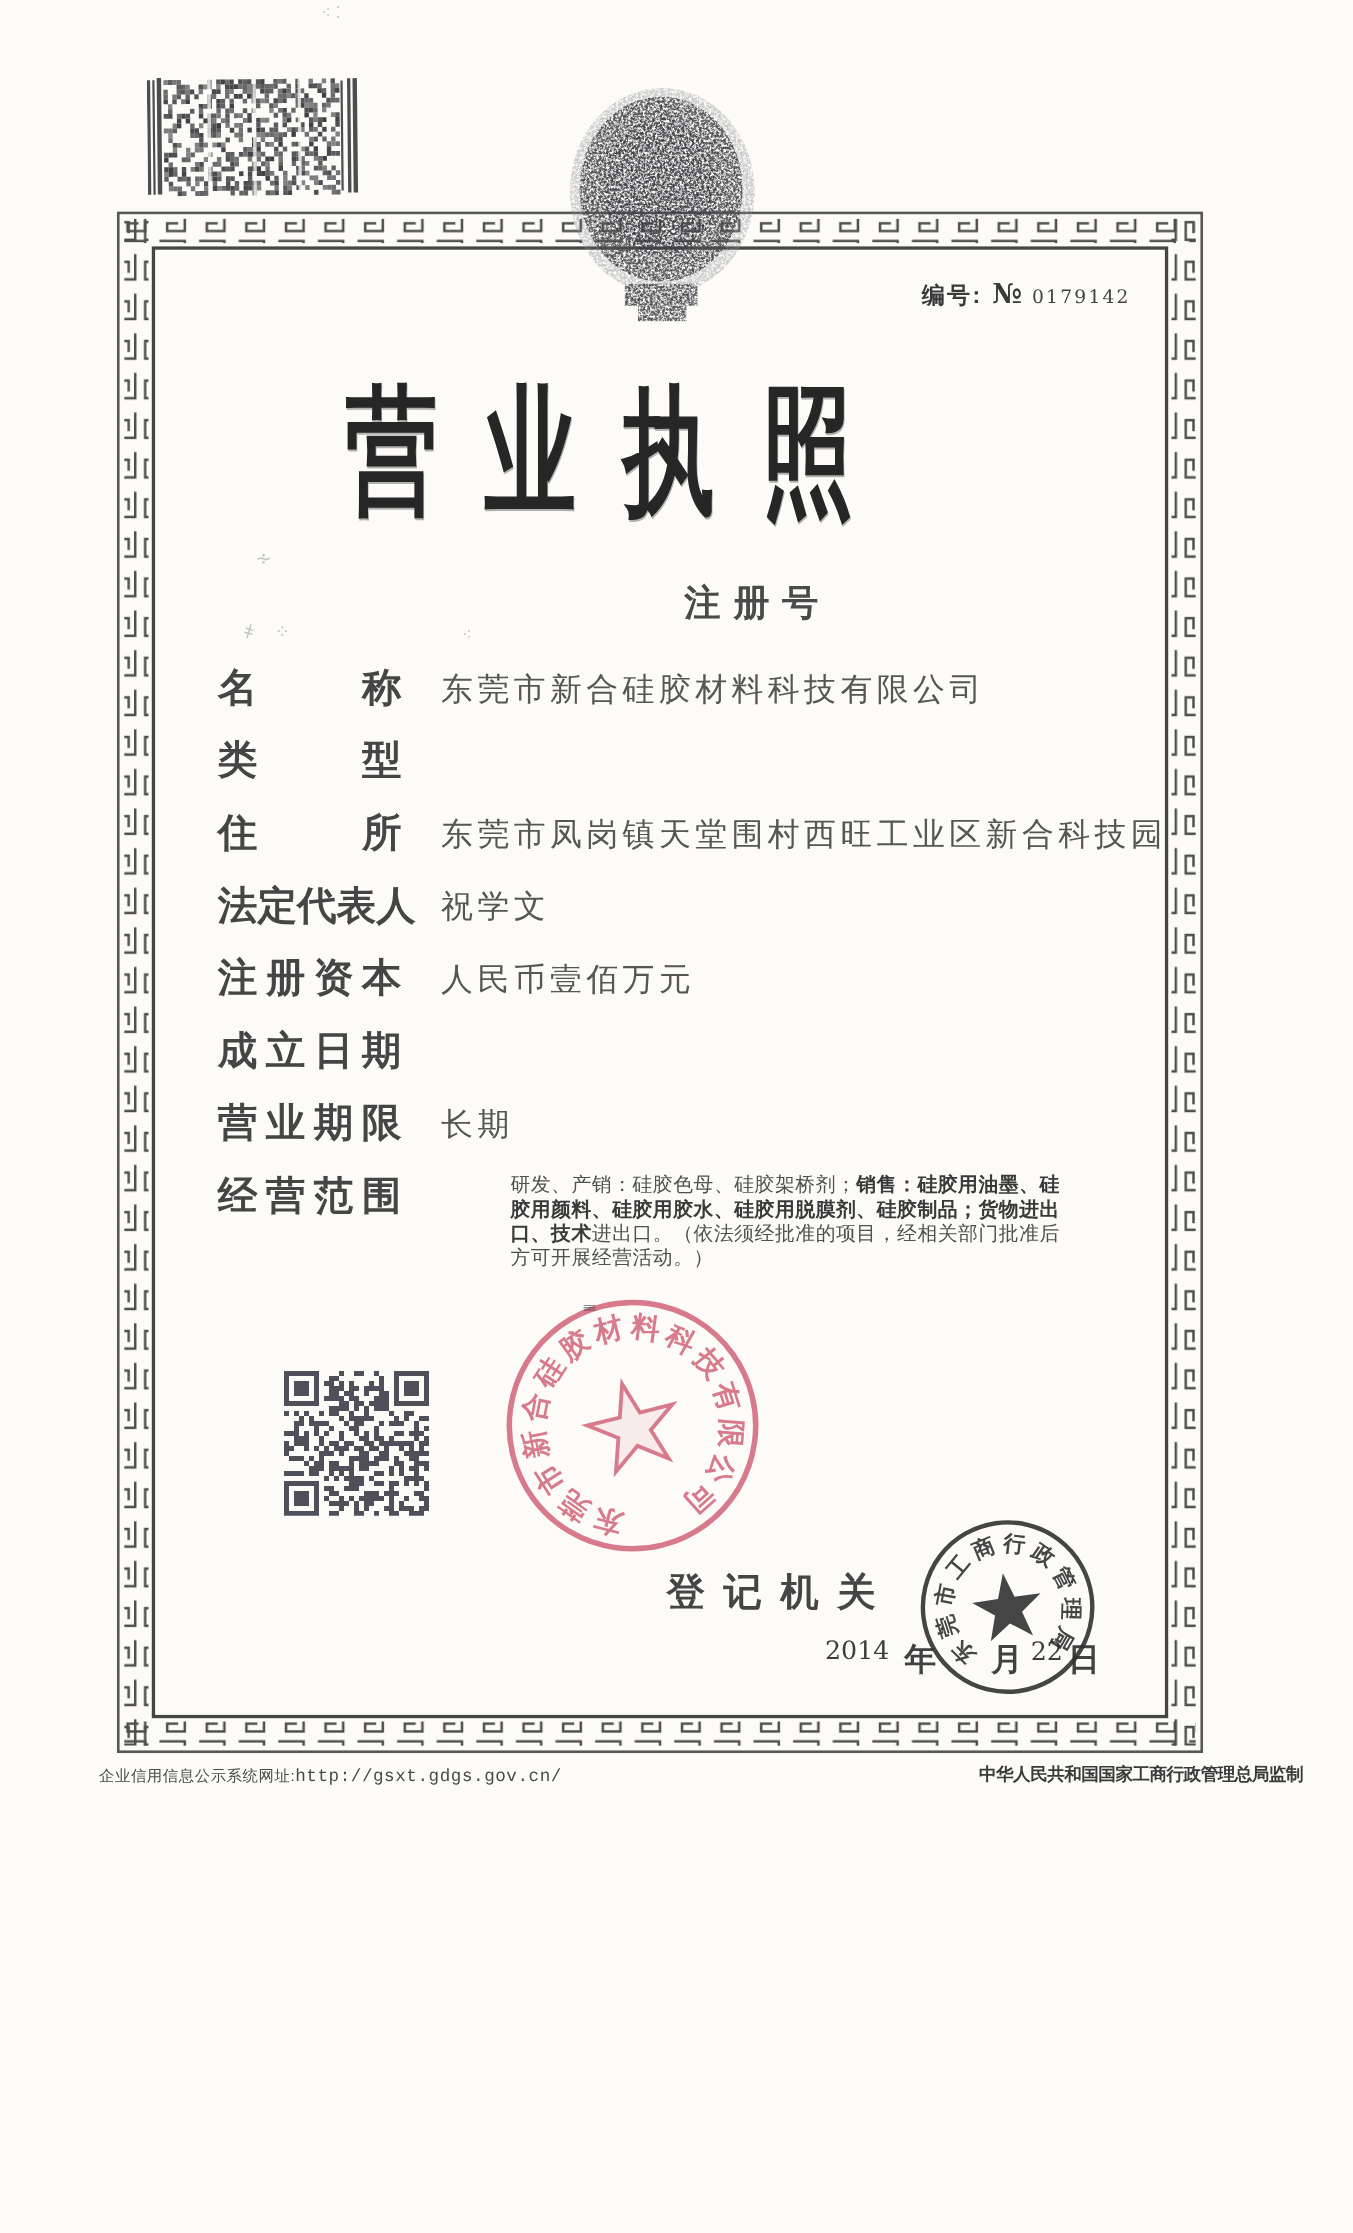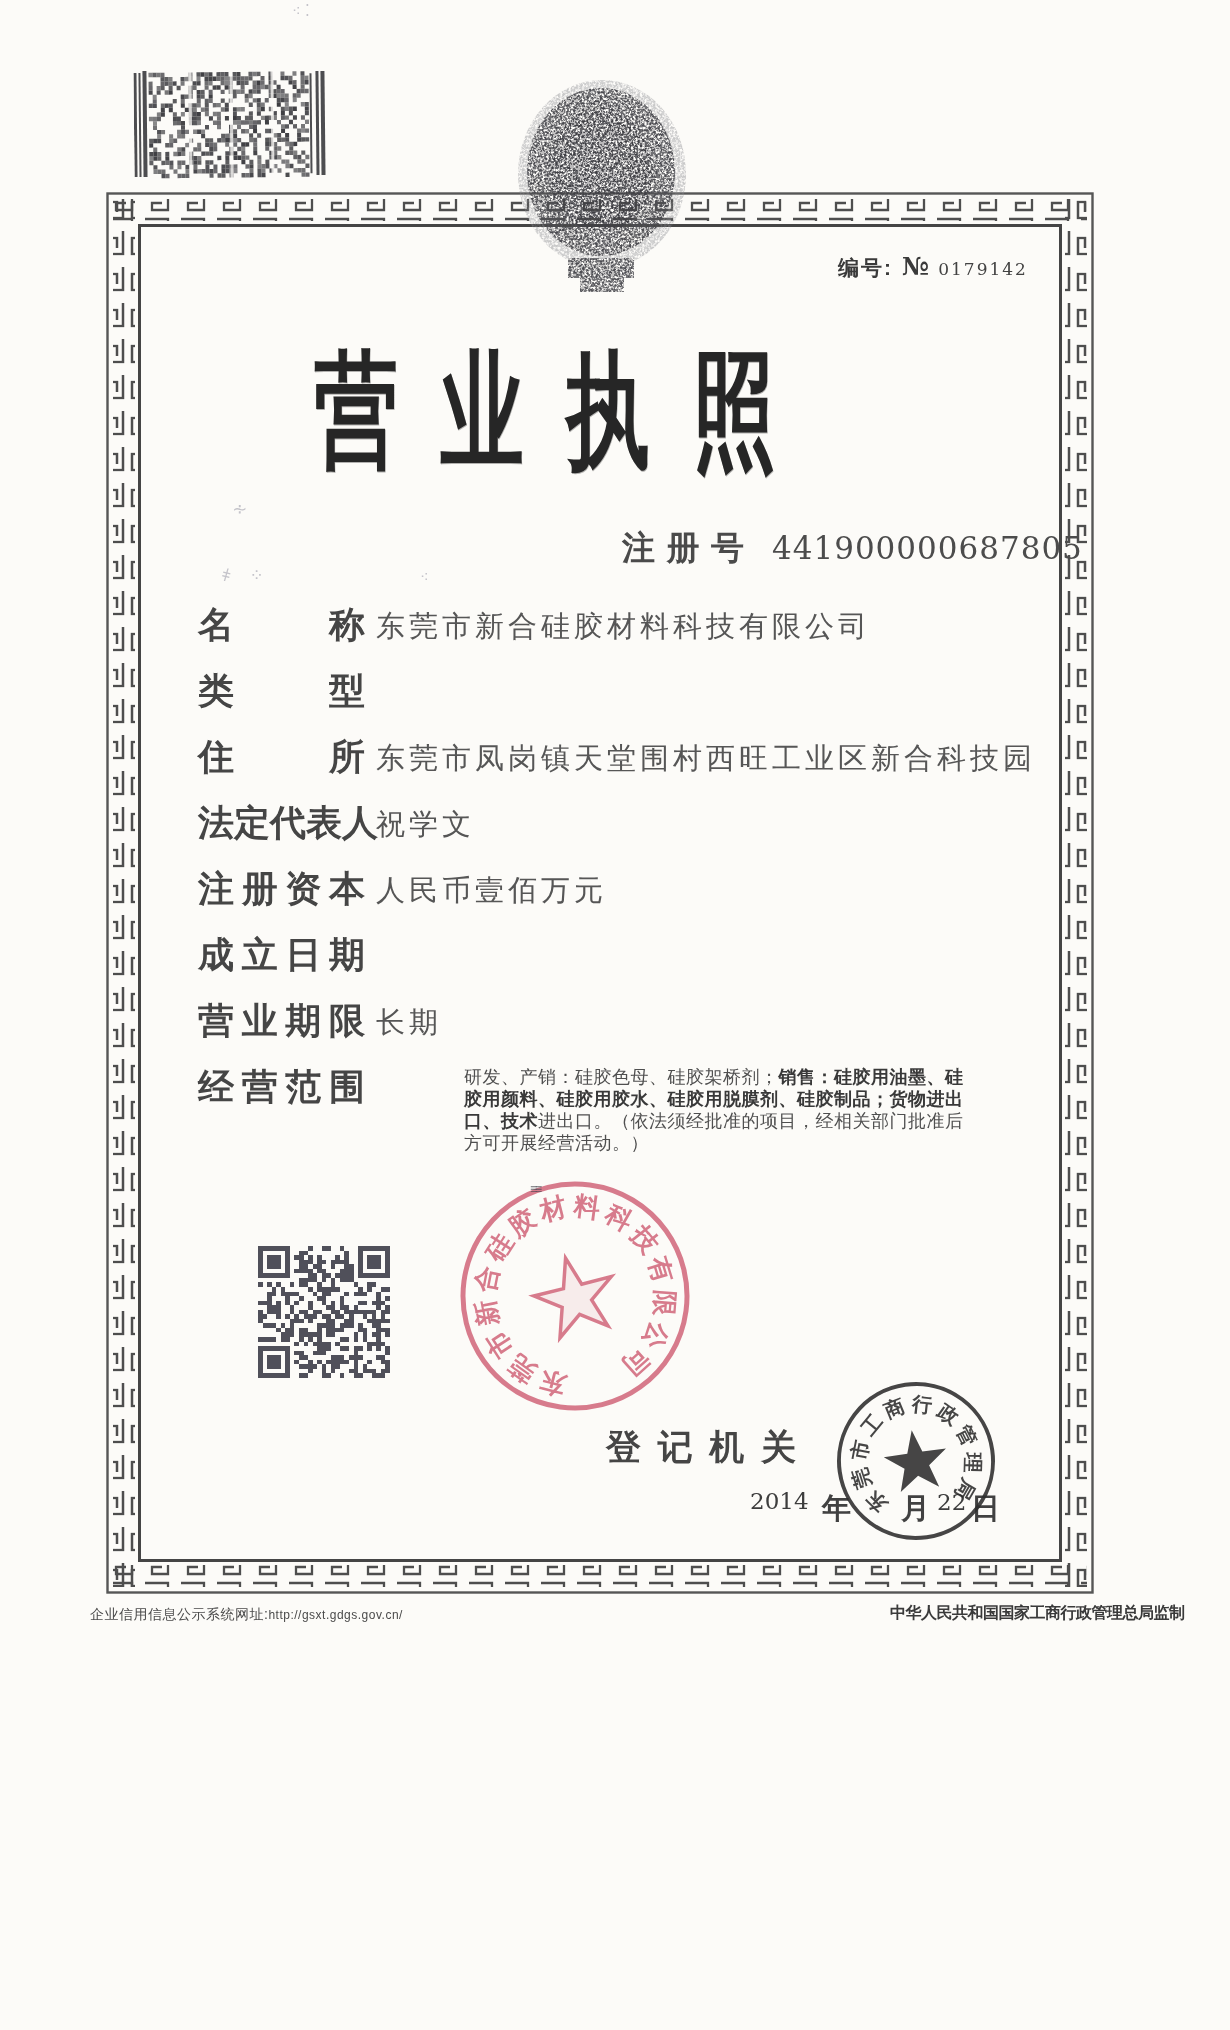--- a/index.html
+++ b/index.html
@@ -26,34 +26,34 @@
   .reglabel{display:flex;justify-content:space-between;width:122px;
     font-size:33px;font-weight:600;color:#4a4a4a;}
   .regno{margin-left:28px;font-family:"DejaVu Serif",serif;font-size:31px;
     letter-spacing:1px;color:#4c4c4c;}
 
   
   .fields{width:880px;}
   .frow{display:flex;align-items:flex-start;min-height:66px;}
   .flabel{display:flex;justify-content:space-between;width:167px;flex:none;
     font-size:36px;font-weight:600;color:#454545;}
-  .fvalue{margin-left:11px;padding-top:6px;font-size:29px;letter-spacing:4px;color:#565656;}
+  .fvalue{margin-left:36px;padding-top:6px;font-size:29px;letter-spacing:4px;color:#565656;}
   .fvalue.scope{margin-left:99px;padding-top:3px;width:516px;
     font-size:18px;line-height:22px;letter-spacing:.5px;color:#4f4f4f;}
   .fvalue.scope .b{font-weight:700;color:#393939;}
 
   
   .registrar{display:flex;justify-content:space-between;width:190px;
     font-size:35px;font-weight:600;color:#454545;}
   .dt{font-size:29px;font-weight:600;color:#414141;}
   .dt.num{font-family:"DejaVu Serif",serif;font-weight:400;color:#3d3d3d;font-size:23px;}
 
   
   .footer-left{font-size:14px;color:#4a4a4a;letter-spacing:.5px;}
-  .footer-left .url{font-family:Liberation Sans, sans-serif;font-size:12px;}
+  .footer-left .url{font-family:Liberation Mono, monospace;font-size:16px;}
   .footer-right{font-size:16px;font-weight:700;color:#3a3a3a;letter-spacing:-.5px;}
 
   .smudge{position:absolute;color:rgba(105,105,125,.38);filter:blur(.6px);font-size:15px;}
   svg{display:block;}
 </style>
 </head>
 <body>
 
 <div class="page">
 
@@ -592,21 +592,20 @@
       <span>执</span>
       <span>照</span>
     </div>
 
   <div class="abs regrow" style="left:622px;top:526px;">
     <div class="reglabel">
         <span>注</span>
         <span>册</span>
         <span>号</span>
       </div>
-    <div class="regno">441900000687805</div>
   </div>
 
   <div class="abs fields" style="left:198px;top:601px;">
       <div class="frow">
         <div class="flabel">
           <span>名</span>
           <span>称</span>
         </div>
         <div class="fvalue">东莞市新合硅胶材料科技有限公司</div>
       </div>

